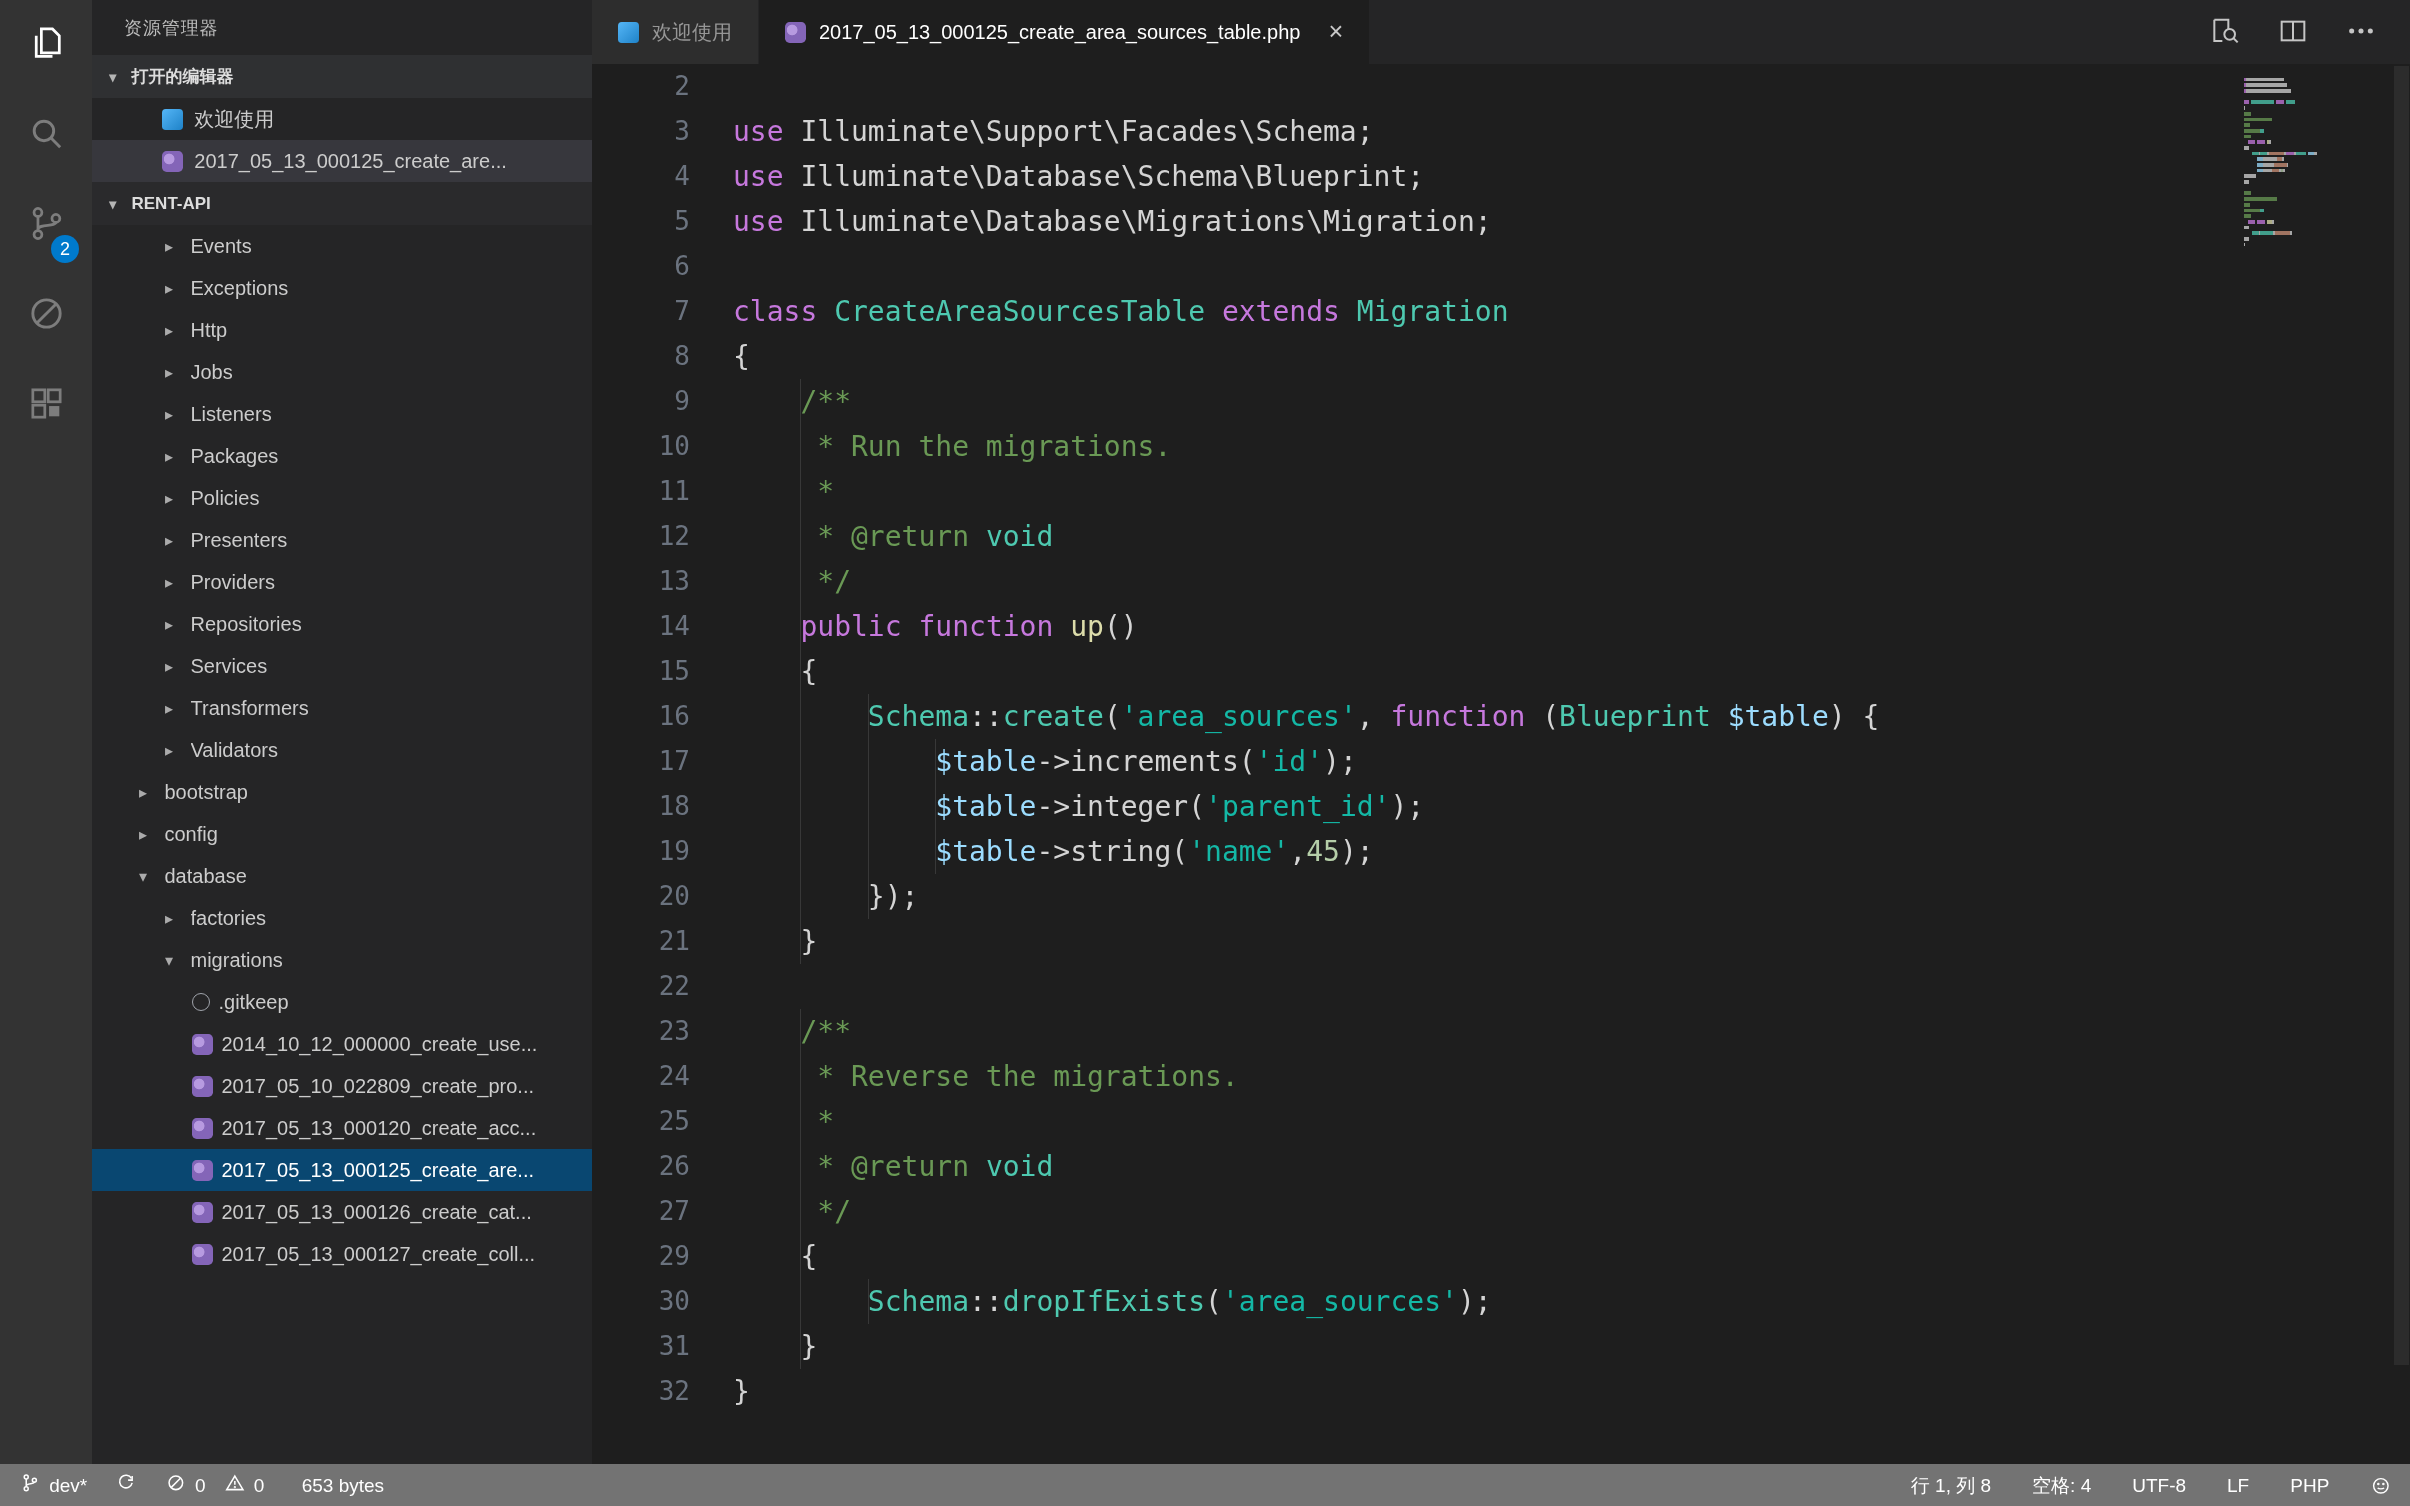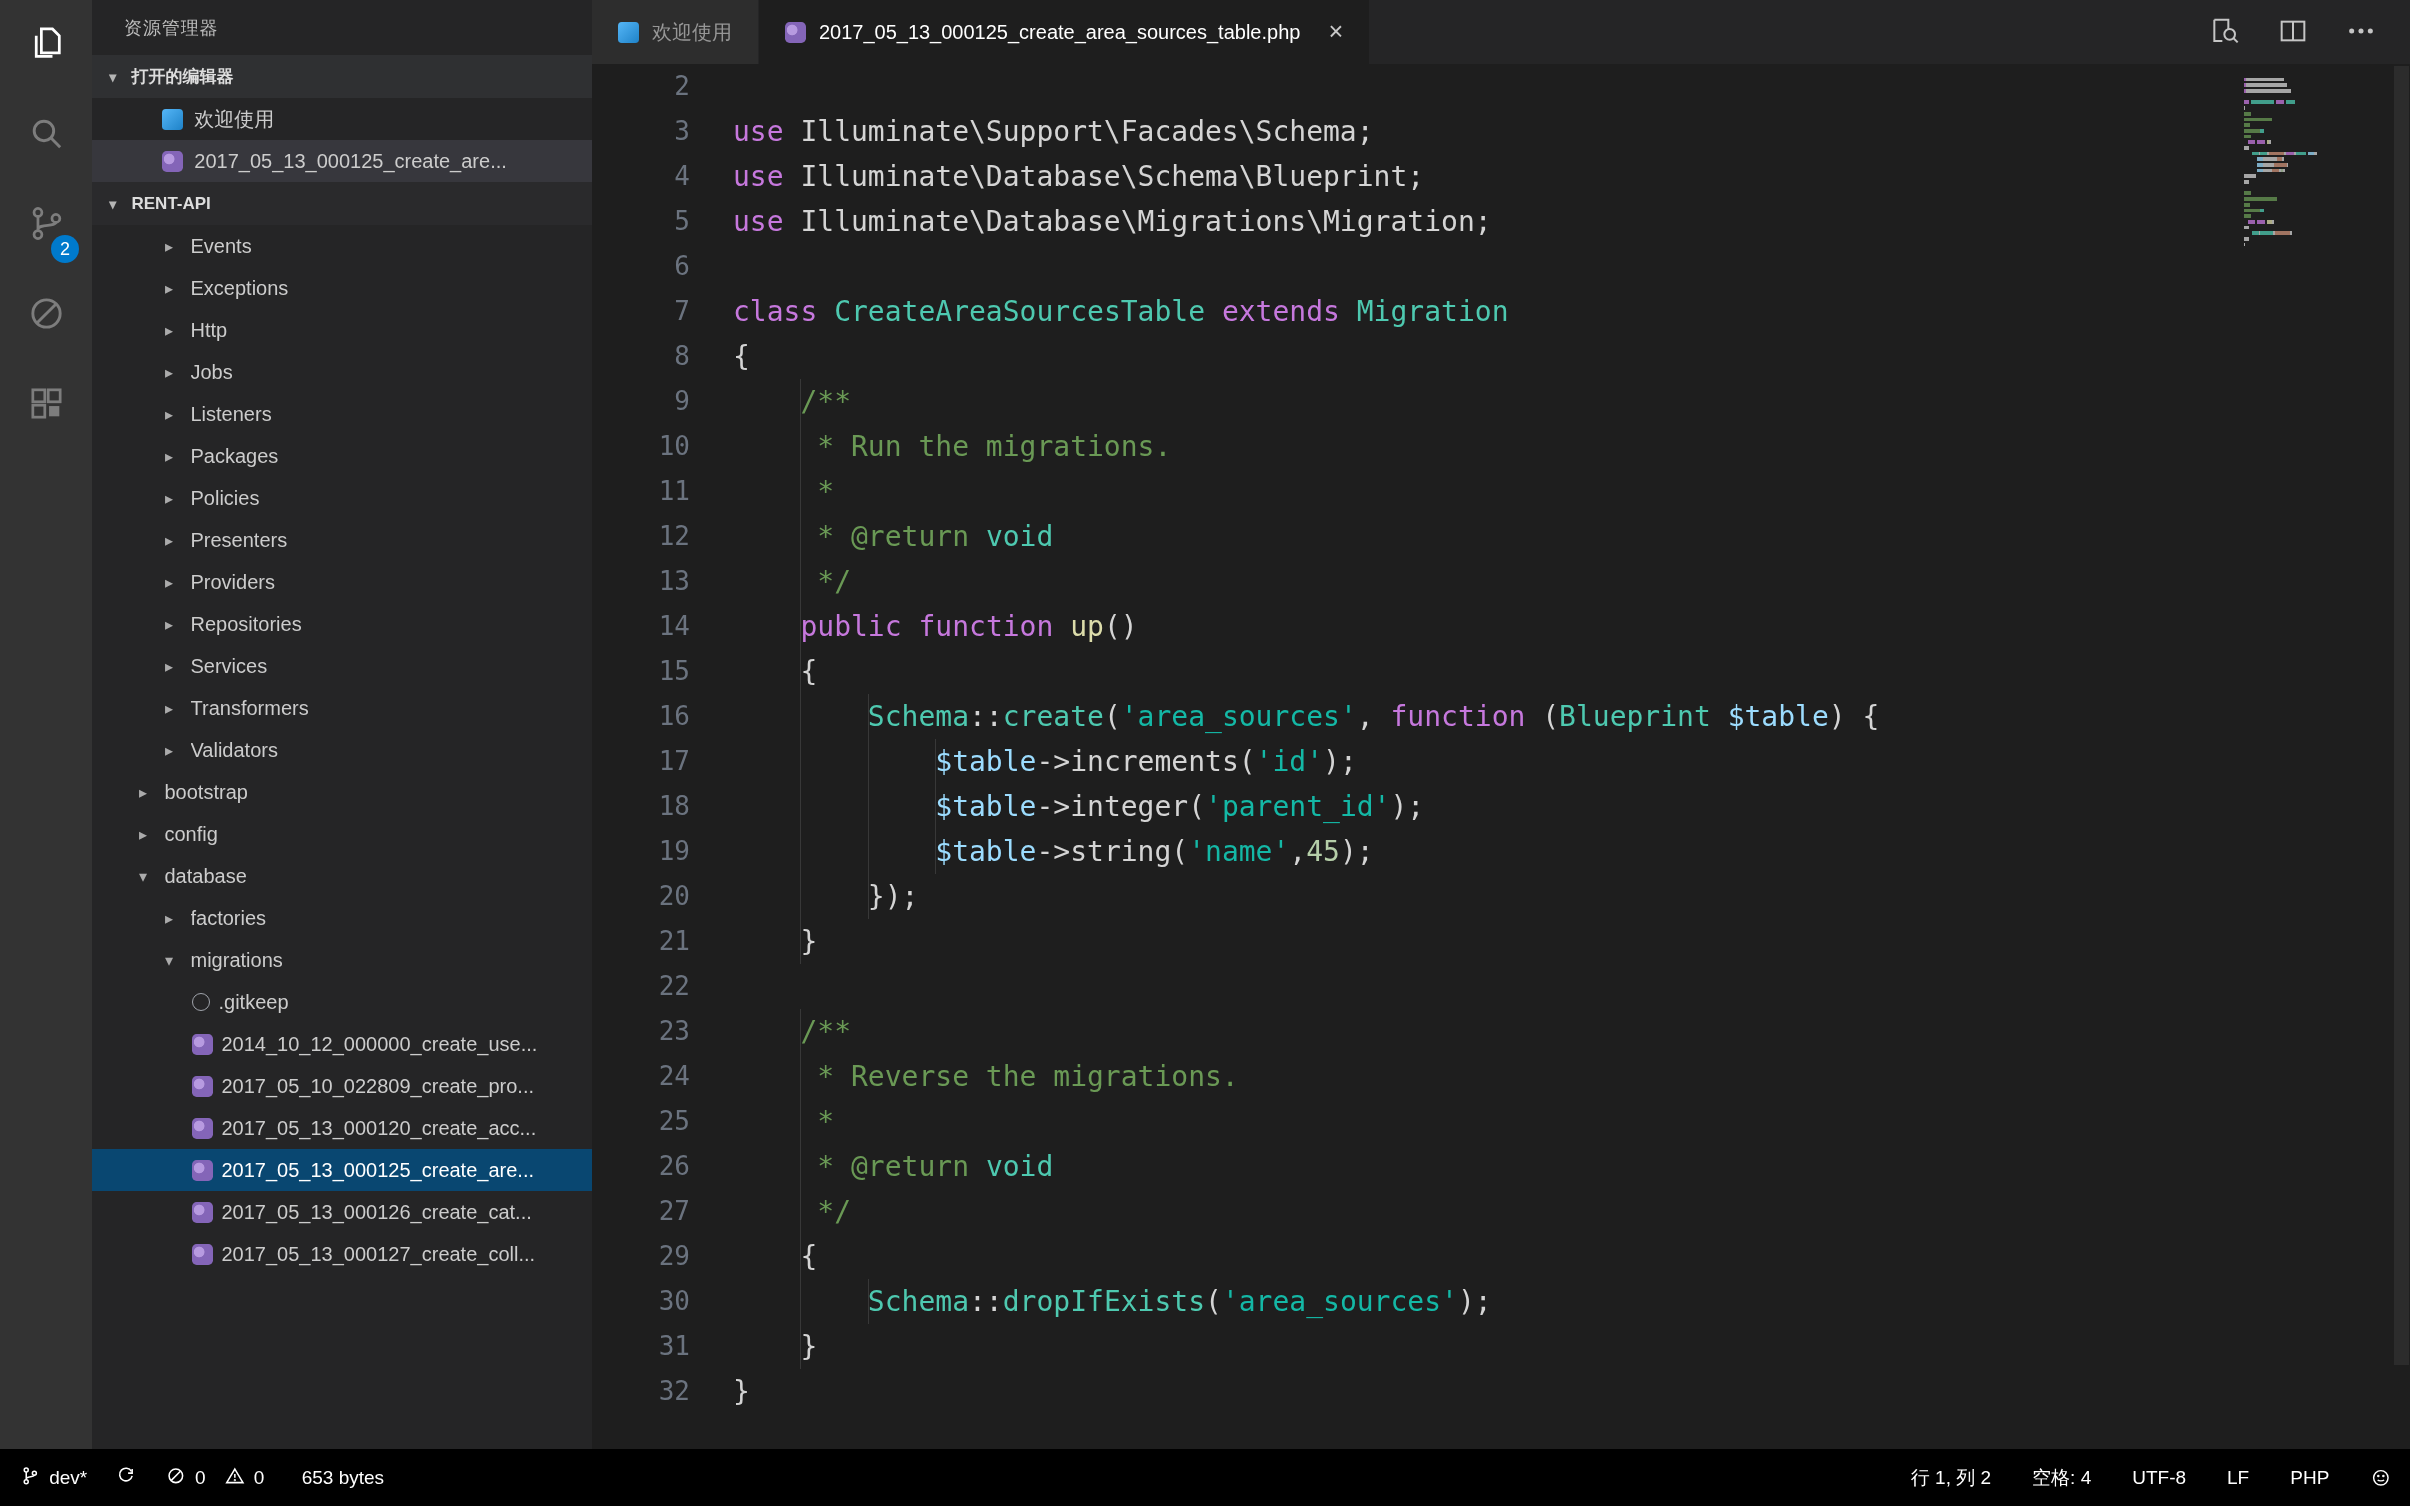--- a/index.html
+++ b/index.html
@@ -63,21 +63,21 @@
   .tk-f{color:#dcdcaa;}
   .tk-n{color:#b5cea8;}
   .tk-v{color:#9cdcfe;}
 
   .minimap{position:absolute;top:72px;right:24.5px;width:143px;}
   .mm-row{height:3.8px;margin-bottom:1.9px;display:flex;}
   .mm-seg{height:3.8px;display:inline-block;opacity:.75;}
   .vthumb{position:absolute;top:66px;right:1.9px;width:15px;height:1299px;background:rgba(121,121,121,.16);}
 
   
-  .status{position:absolute;left:0;right:0;bottom:0;height:58px;background:#000000;color:#ffffff;
+  .status{position:absolute;left:0;right:0;bottom:0;height:43px;background:#737373;color:#ffffff;
           display:flex;align-items:center;font-size:19px;padding:0 19px;}
   .status .grp{display:flex;align-items:center;gap:28px;}
   .status .right{margin-left:auto;display:flex;align-items:center;gap:41px;}
   .status .itm{display:flex;align-items:center;gap:8.5px;cursor:pointer;white-space:nowrap;}
   .status svg{width:21.7px;height:21.7px;}
   .problems .cnt{margin-right:9.4px;}
 </style>
 </head>
 <body>
 
@@ -589,21 +589,21 @@
         <svg viewBox="0 0 24 24" fill="none" stroke="currentColor" stroke-width="1.7">
           <path d="M12 4.5L21 19.5H3z"></path>
             <path d="M12 10v4.2"></path>
             <circle cx="12" cy="16.8" r="0.4" fill="currentColor"></circle>
         </svg></span>
       <span class="cnt">0</span>
     </span>
     <span class="itm">653 bytes</span>
   </div>
   <div class="right">
-    <span class="itm">行 1, 列 2</span>
+    <span class="itm">行 1, 列 8</span>
     <span class="itm">空格: 4</span>
     <span class="itm">UTF-8</span>
     <span class="itm">LF</span>
     <span class="itm">PHP</span>
     <span class="itm">
       <svg viewBox="0 0 24 24" fill="none" stroke="currentColor" stroke-width="1.6">
         <circle cx="12" cy="12" r="8"></circle>
           <circle cx="9.2" cy="10" r="0.6" fill="currentColor"></circle>
         <circle cx="14.8" cy="10" r="0.6" fill="currentColor"></circle>
           <path d="M8.5 14.2c1 1.5 6 1.5 7 0"></path>

